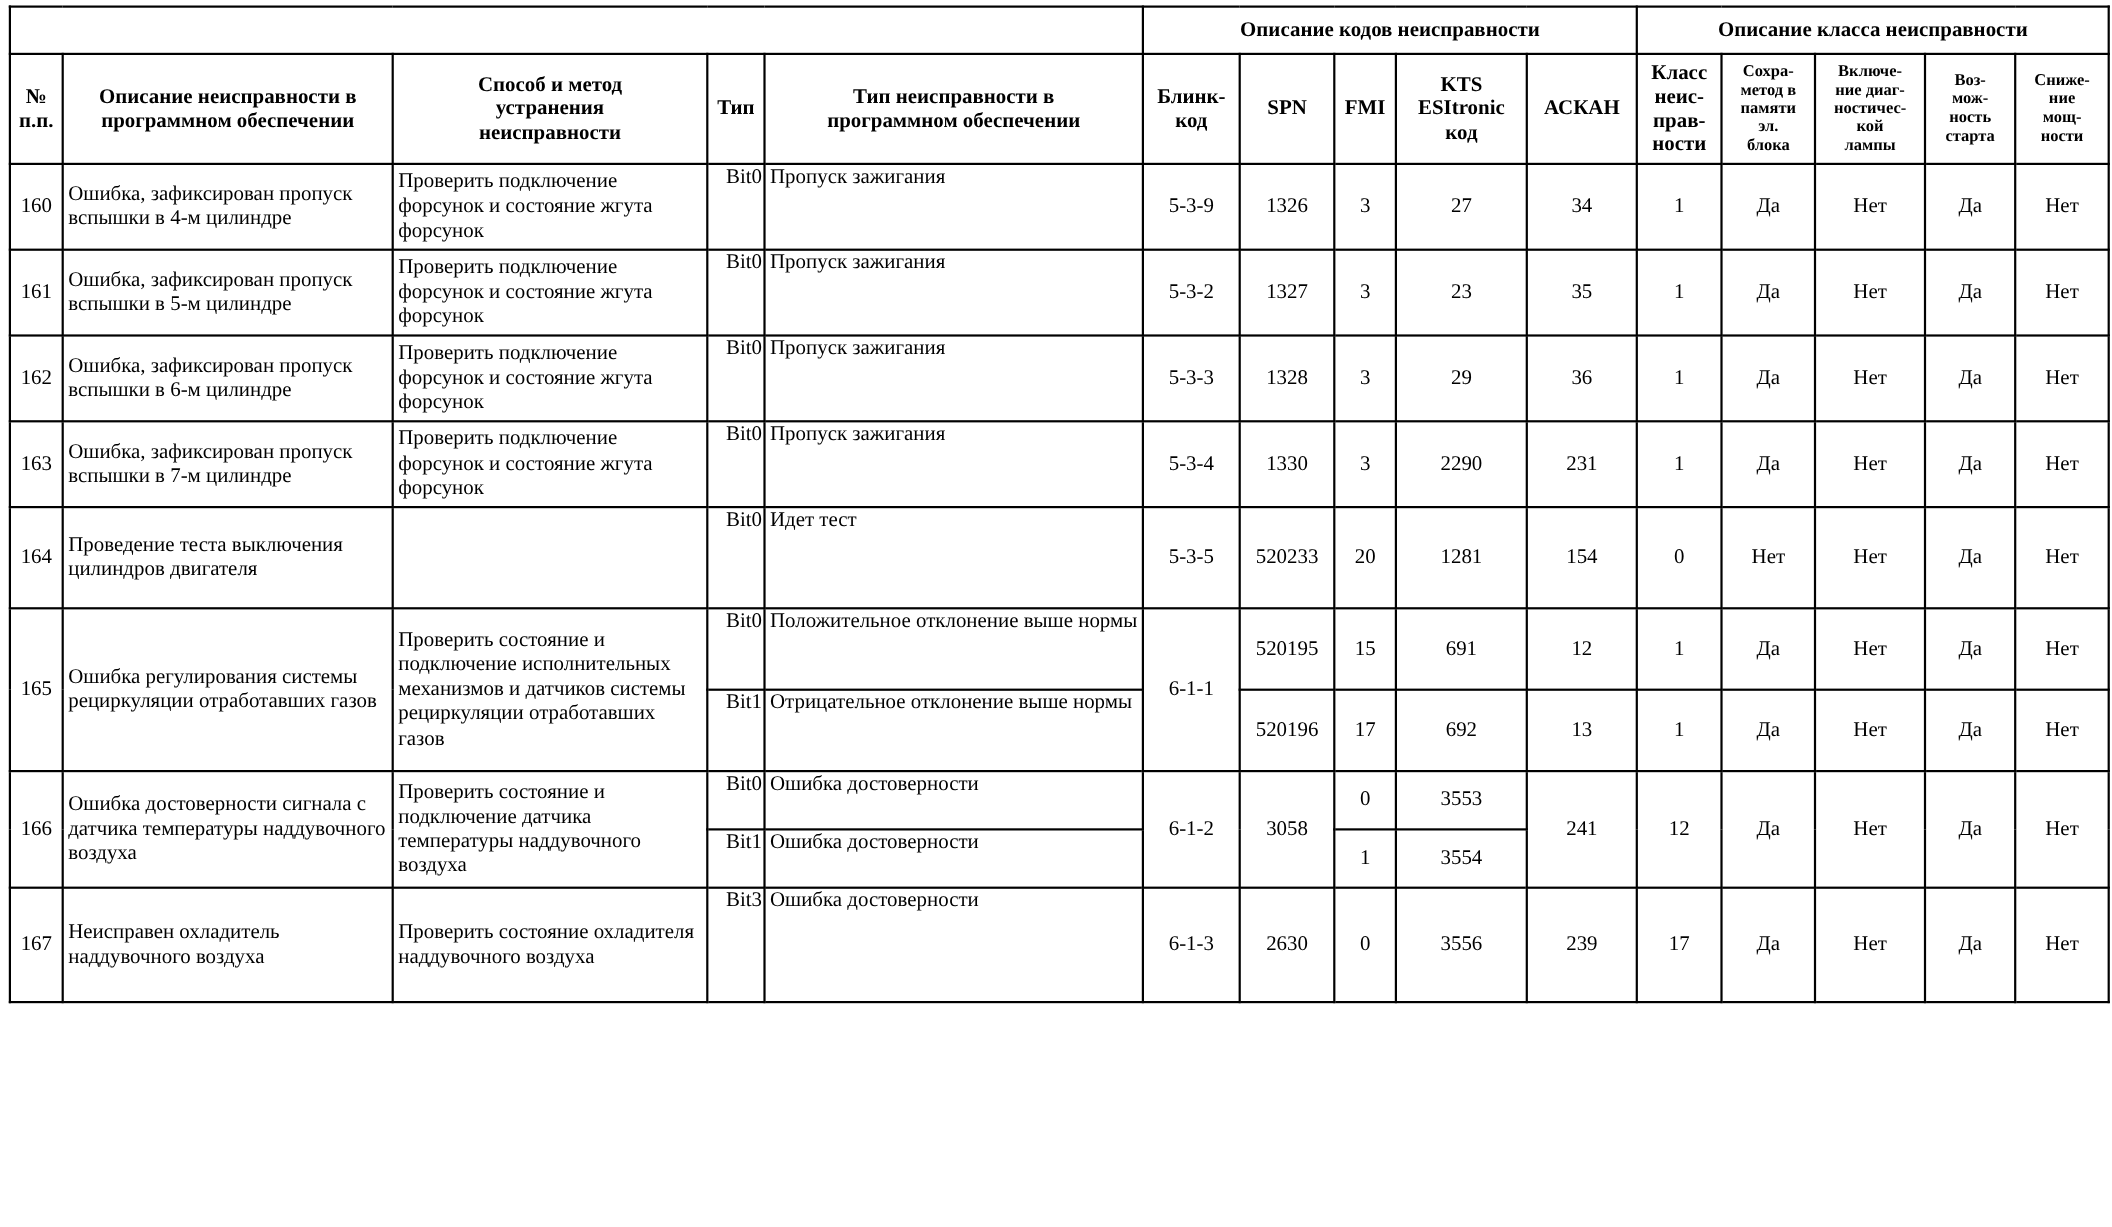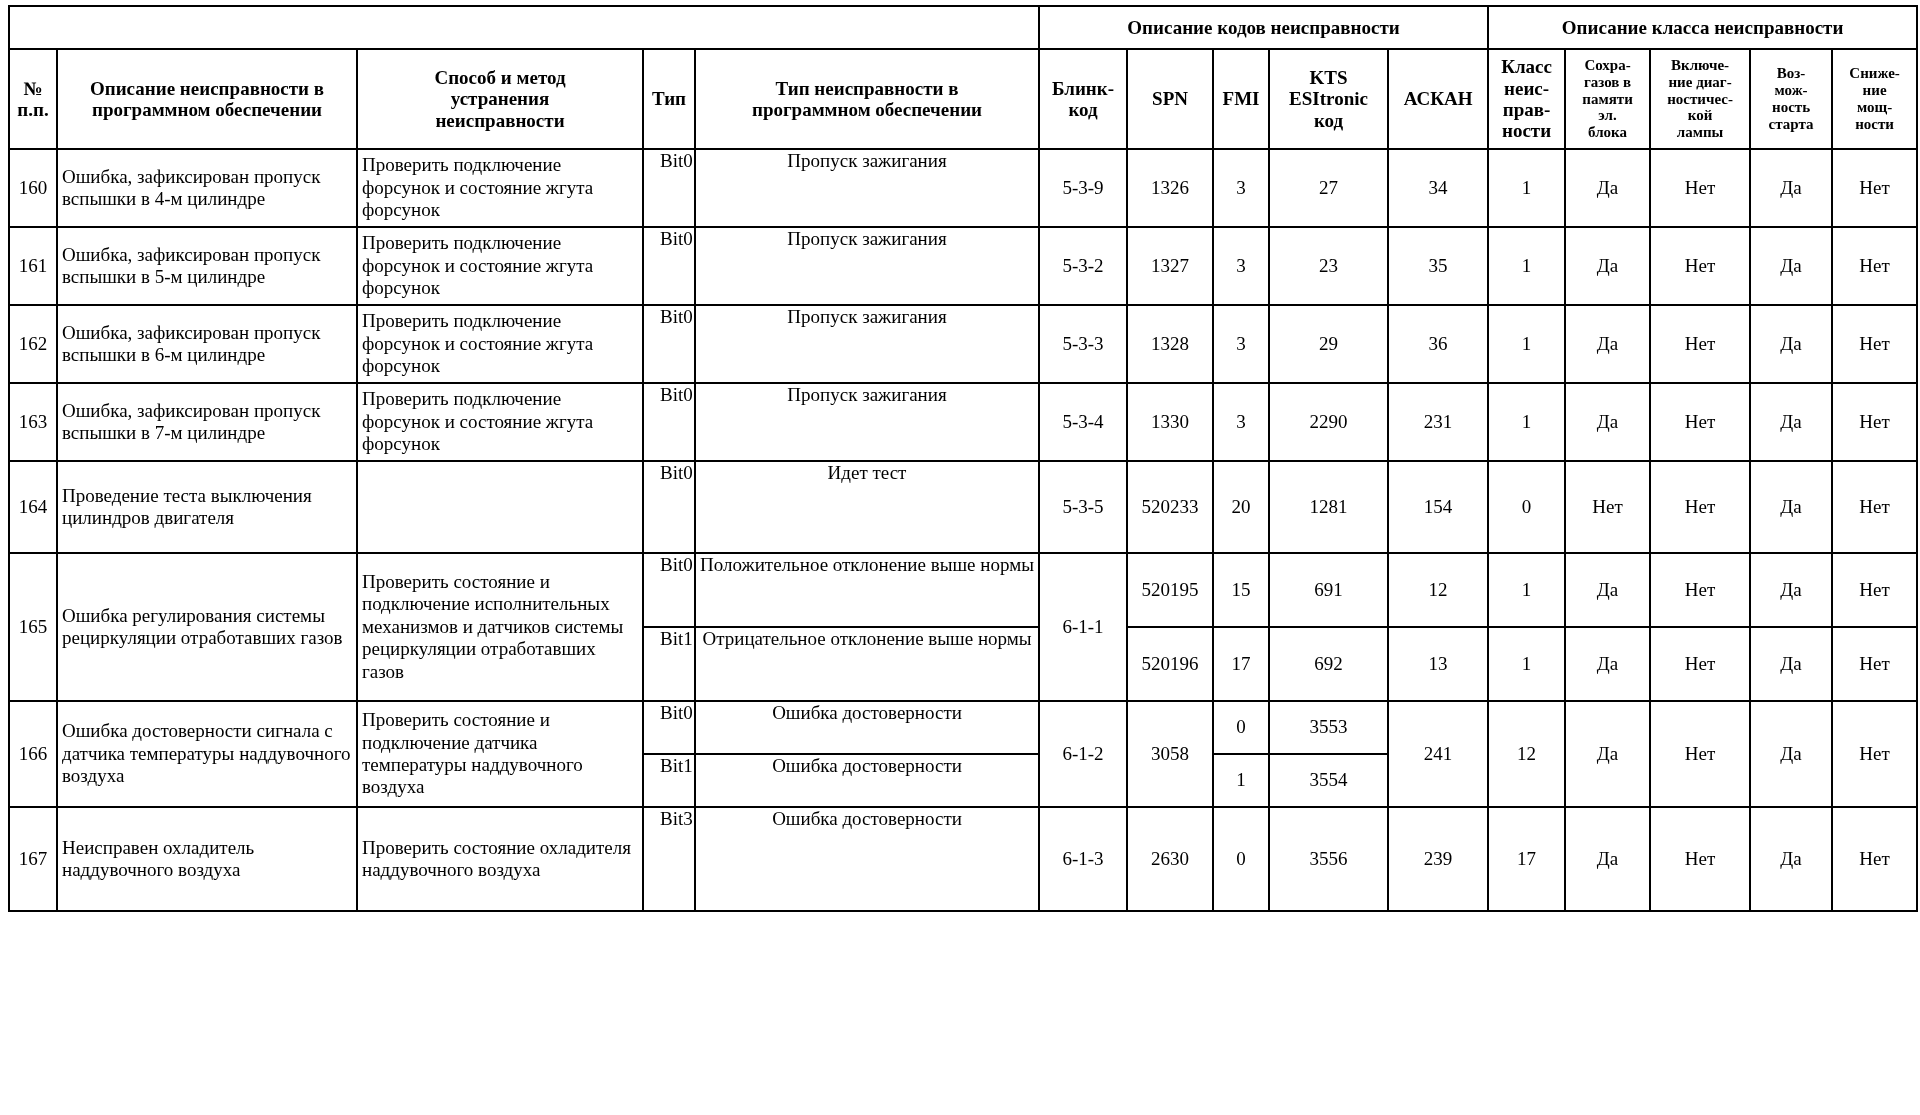--- a/index.html
+++ b/index.html
@@ -37,21 +37,21 @@
   tr.h-head  { height: 100px; }
   tr.h78  { height: 78px; }
   tr.h92  { height: 92px; }
   tr.h74  { height: 74px; }
   tr.h53  { height: 53px; }
   tr.h104 { height: 104px; }
   td.c-num    { text-align: center; vertical-align: middle; margin-top: 42px; }
   td.c-desc   { text-align: left;   vertical-align: middle; padding: 2px 4px; }
   td.c-fix    { text-align: left;   vertical-align: middle; padding: 2px 4px; }
   td.c-type   { text-align: right;   vertical-align: top; padding: 0 16px; }
-  td.c-typesw { text-align: center;   vertical-align: top; padding: 0 4px; }
+  td.c-typesw { text-align: left;   vertical-align: top; padding: 0 4px; }
   td.c-mid    { text-align: center; vertical-align: middle; }
   td.empty-corner { border: 2px solid #000; }
 </style>
 </head>
 <body>
 
 <div class="page">
 <table class="fault-table">
   <colgroup>
     <col style="width:48px">
@@ -95,21 +95,21 @@
     <th>FMI</th>
     <th>KTS
 ESItronic
 код</th>
     <th>АСКАН</th>
     <th>Класс
 неис-
 прав-
 ности</th>
     <th class="sm">Сохра-
-газов в
+метод в
 памяти
 эл.
 блока</th>
     <th class="sm">Включе-
 ние диаг-
 ностичес-
 кой
 лампы</th>
     <th class="sm">Воз-
 мож-

